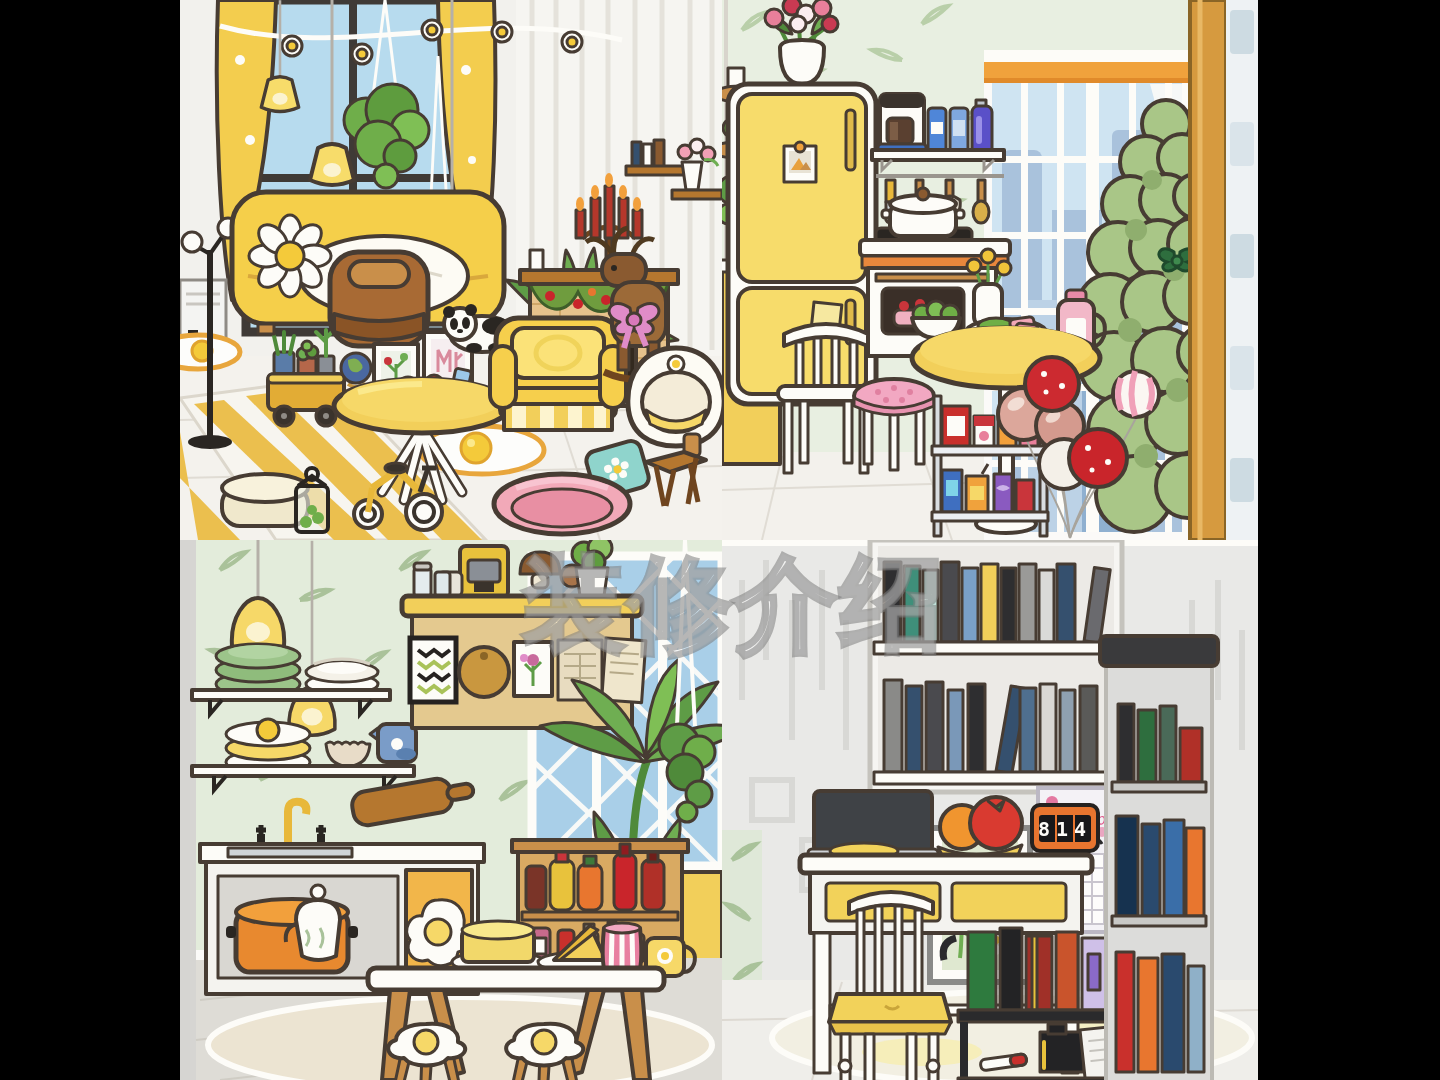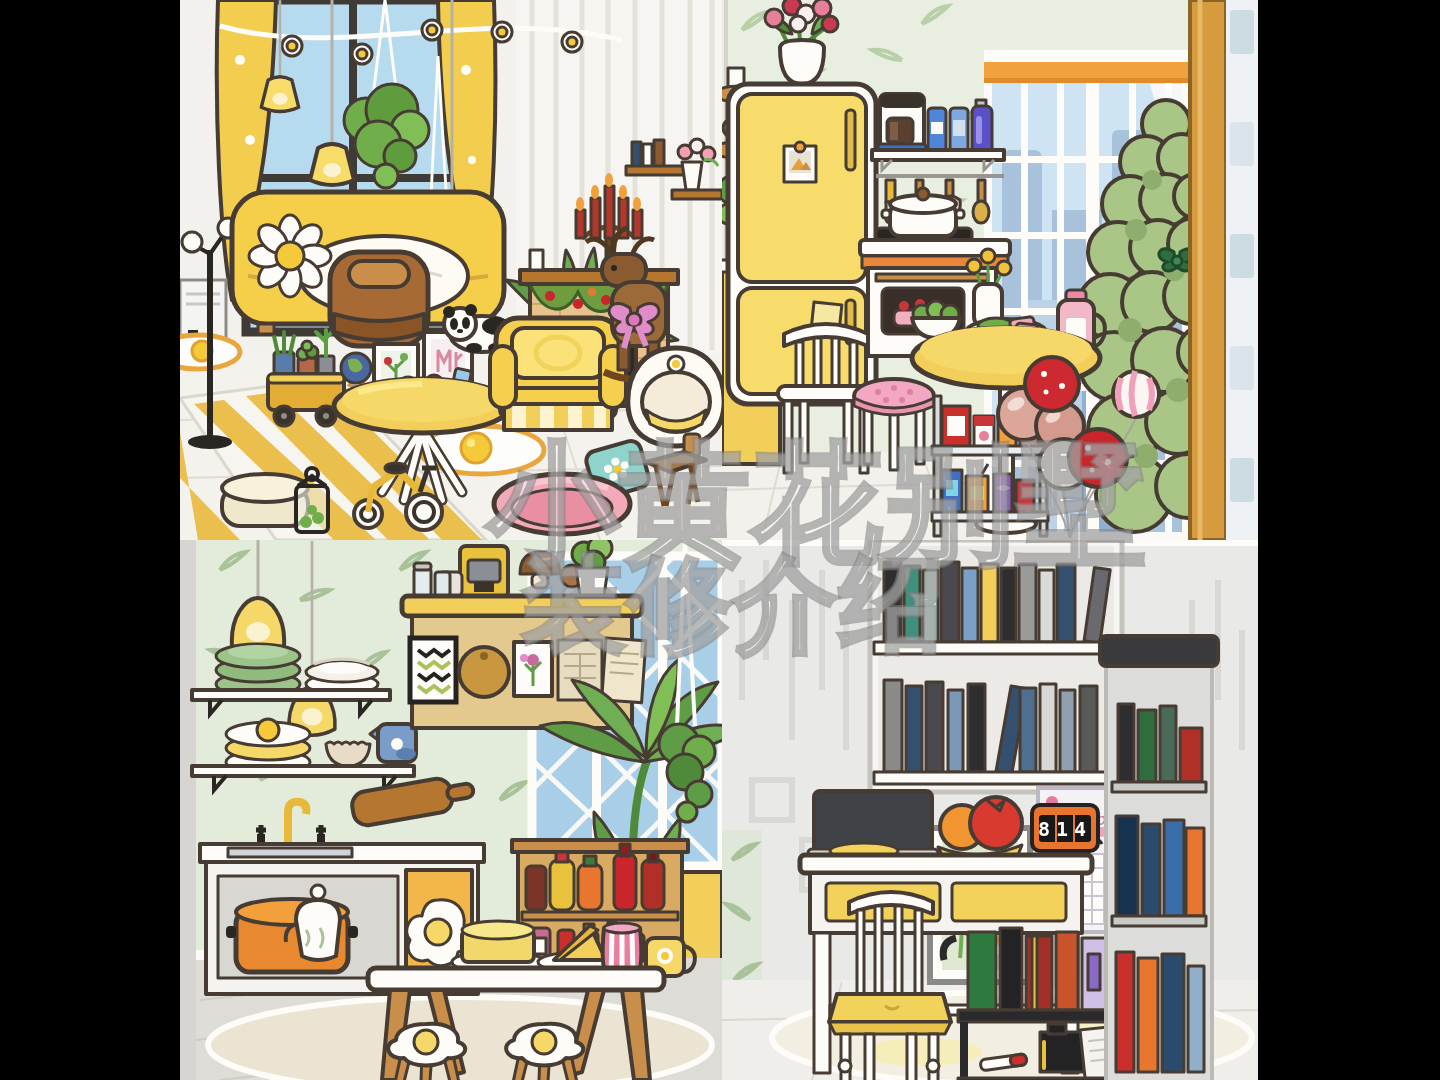--- a/index.html
+++ b/index.html
@@ -1335,18 +1335,17 @@
       <g class="o3">
         <rect x="16" y="316" width="18" height="120" fill="#c9302c"></rect>
         <rect x="38" y="322" width="20" height="114" fill="#e8762f"></rect>
         <rect x="62" y="318" width="22" height="118" fill="#2a4a6e"></rect>
         <rect x="88" y="330" width="16" height="106" fill="#8fb0c8"></rect>
       </g>
     </g>
   </svg>
 
   <div class="watermark">
-    <div class="wm-line wm1">小黄花别墅</div>
     <div class="wm-line wm2">装修介绍</div>
   </div>
 
   </div>
 </div>
 
 </body></html>

